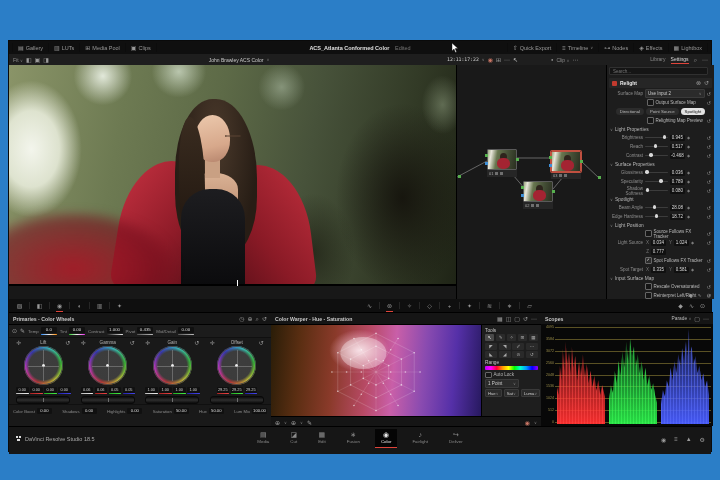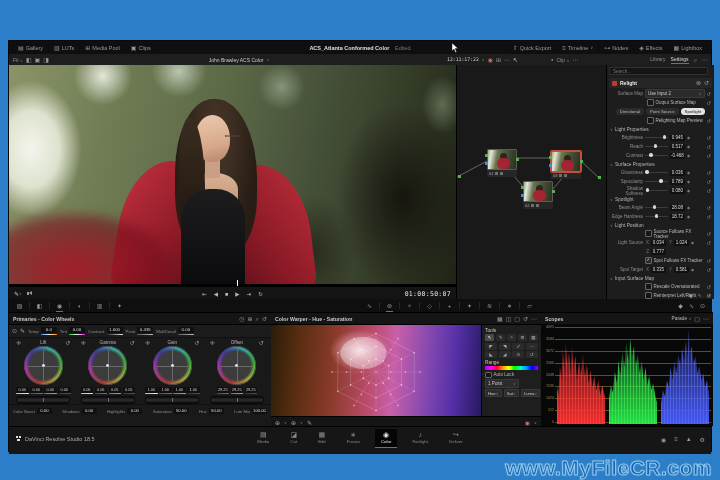--- a/index.html
+++ b/index.html
@@ -263,34 +263,20 @@
         <div class="eyes"></div>
         <div class="hairfront"></div>
         <div class="blktop"></div>
         <div class="coatFg"></div>
       </div>
       <div class="scrub">
           <div class="playhead"></div>
         </div>
     </div>
 
-    <div class="transport">
-      <span class="ic" style="margin-left:5px;color:#bbb">✎</span>
-      <span class="chv">∨</span>
-      <span class="spk"></span>
-      <div class="tr-center">
-        <span>⇤</span>
-        <span>◀</span>
-        <span>■</span>
-        <span>▶</span>
-        <span>⇥</span>
-        <span>↻</span>
-      </div>
-      <span class="tc">01:00:50:07</span>
-    </div>
 
     <div class="graph">
       <svg class="wires" width="150" height="234">
         <line x1="0" y1="112" x2="30" y2="96" stroke="#7a7a7a" stroke-width="0.8"></line>
         <line x1="60" y1="93" x2="94" y2="93" stroke="#7a7a7a" stroke-width="0.8"></line>
         <line x1="56" y1="110" x2="68" y2="124" stroke="#7a7a7a" stroke-width="0.8"></line>
         <line x1="96" y1="124" x2="106" y2="112" stroke="#7a7a7a" stroke-width="0.8"></line>
         <line x1="124" y1="96" x2="142" y2="113" stroke="#7a7a7a" stroke-width="0.8"></line>
       </svg>
       <div id="nodes">
@@ -946,14 +932,13 @@
         <span>⚙</span>
       </div>
     </div>
 
   </div>
 
   <svg class="cursor" viewBox="0 0 7 10">
     <polygon points="0,0 0,8 2,6 3.4,9.5 4.6,9 3.2,5.6 6,5.4" fill="#fff" stroke="#000" stroke-width="0.4"></polygon>
   </svg>
 
-  <div class="wm">www.MyFileCR.com</div>
 </div>
 
 </body></html>

